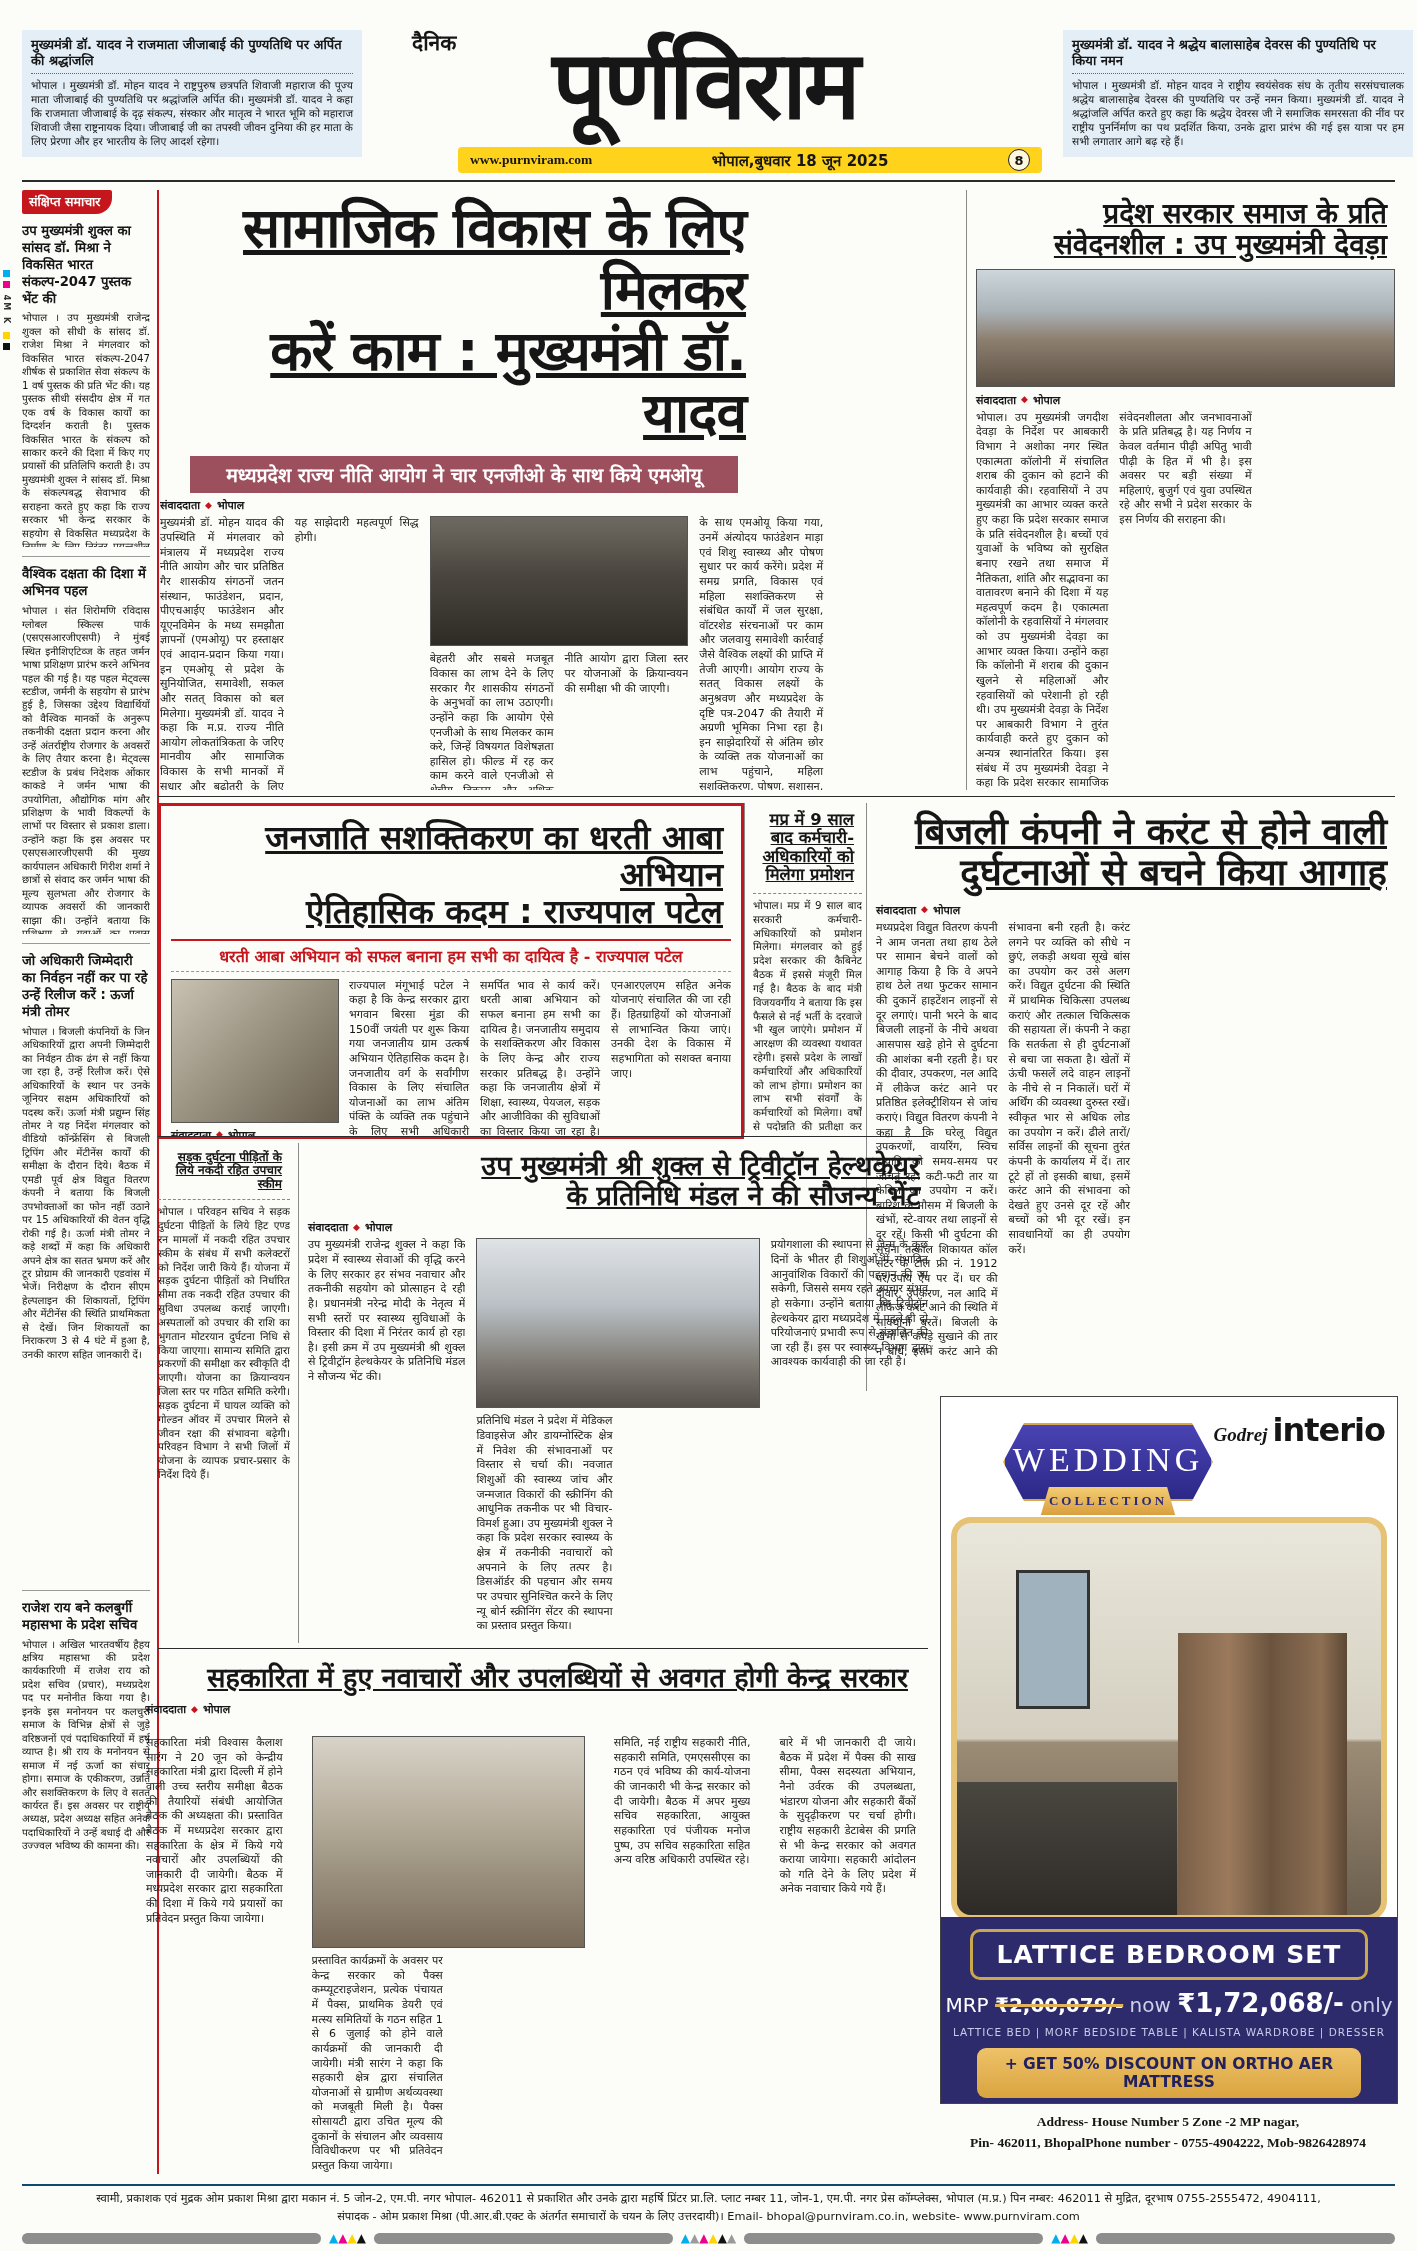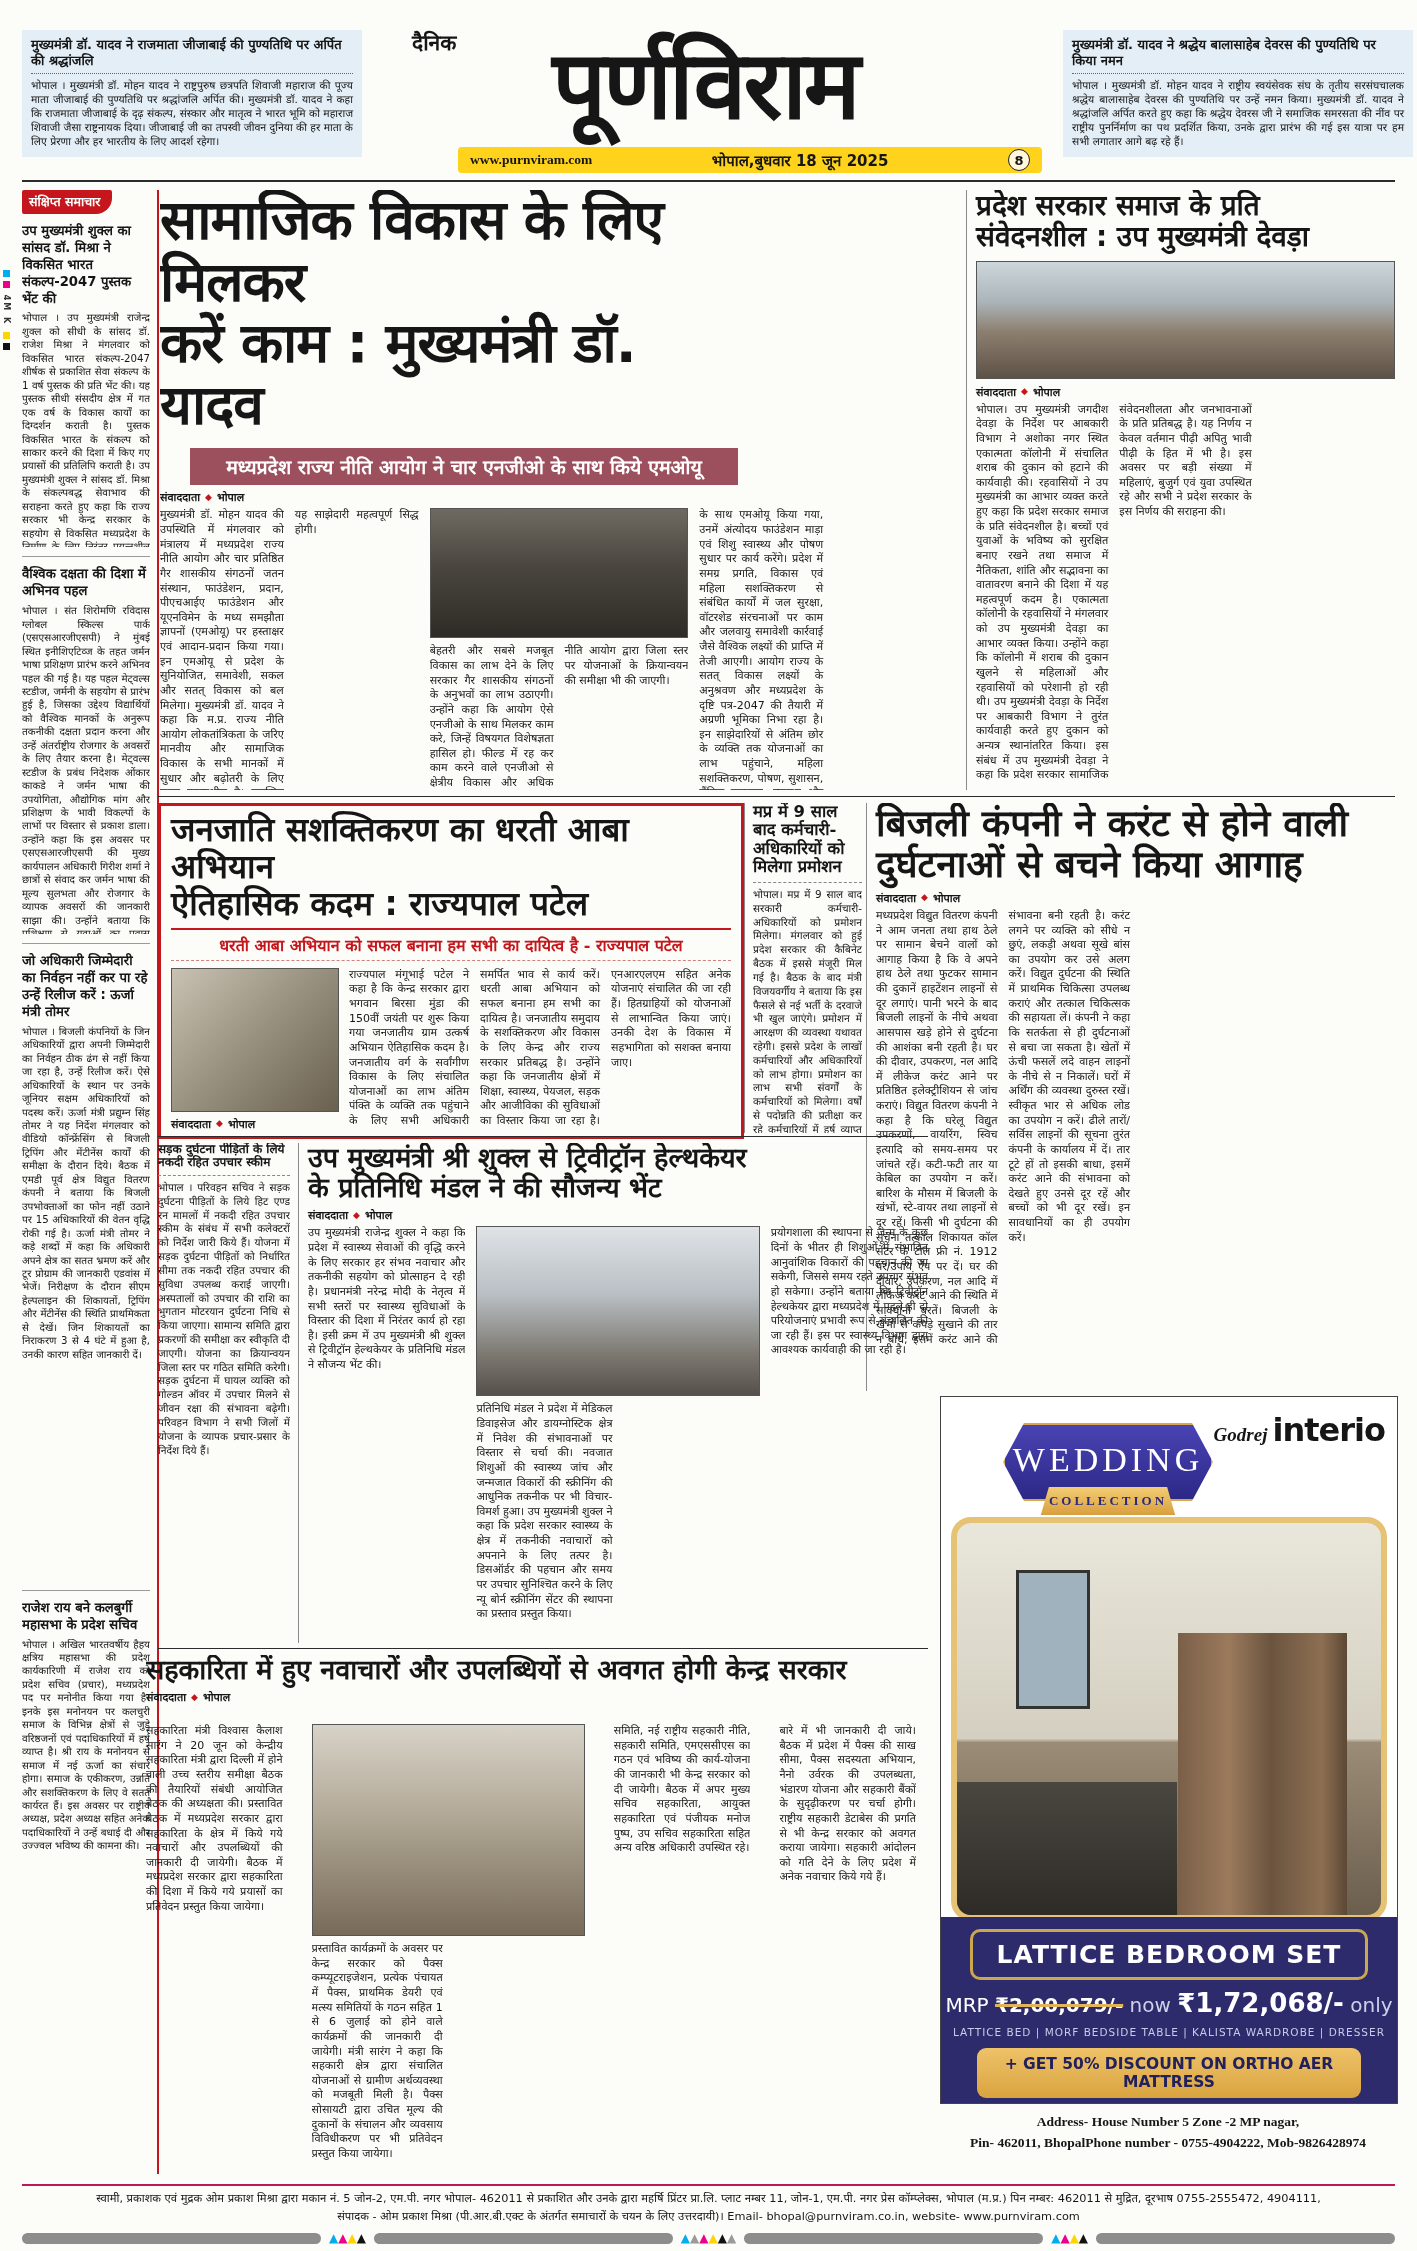--- a/index.html
+++ b/index.html
@@ -27,21 +27,21 @@
   .c3{columns:3;column-gap:11px;}
   .c4{columns:4;column-gap:11px;}
   .byline{display:flex;align-items:center;gap:5px;font-size:11px;font-weight:bold;margin:4px 0;}
   .byline .dia{color:#c4161c;font-size:9px;}
   .photo{background:#888;border:1px solid #555;}
   .ph-grp{background:linear-gradient(180deg,#cdd6da 0%,#aab3b8 35%,#8d7f6f 60%,#5d5246 100%);}
   .ph-mou{background:linear-gradient(180deg,#6f6a61 0%,#4a463f 45%,#2e2b26 100%);}
   .ph-jan{background:linear-gradient(135deg,#c9c2b2 0%,#97907f 50%,#6a6050 100%);}
   .ph-trv{background:linear-gradient(180deg,#dfe3e6 0%,#b9bfc4 40%,#7e7a72 75%,#55504a 100%);}
   .ph-sah{background:linear-gradient(180deg,#d8d3c8 0%,#b0a694 45%,#776a58 100%);}
-  .headline{font-weight:bold;text-align:left;line-height:1.12;margin:0;}
+  .headline{font-weight:bold;text-align:right;line-height:1.12;margin:8px;text-decoration:underline;}
   .vline-l{border-left:1px solid #8a8a8a;}
   
   .sidebar{border-right:2px solid #c4161c;padding-right:7px;overflow:hidden;}
   .sb-badge{display:inline-block;background:#c4161c;color:#fff;font-weight:bold;font-size:12.5px;
             padding:3px 12px 4px 7px;border-radius:2px 2px 16px 2px;}
   .sb-item h3{margin:9px 0 4px;font-size:13.2px;line-height:1.28;font-weight:bold;}
   .sb-item p{margin:0;font-size:10.2px;line-height:1.32;text-align:justify;overflow:hidden;}
   .sb-sep{border-top:1px solid #9a9a9a;margin:9px 0 0;}
   
   .maroon-bar{background:#9c4f5c;color:#fff;text-align:center;font-weight:bold;
@@ -74,21 +74,21 @@
   .ad-price{text-align:center;font-size:20px;margin:6px 0 2px;}
   .ad-old{text-decoration:line-through;text-decoration-color:#e2b45a;text-decoration-thickness:3px;font-weight:bold;}
   .ad-new{font-size:26px;font-weight:bold;}
   .ad-dim{color:#cfd0e8;}
   .ad-products{text-align:center;font-size:10.5px;letter-spacing:1px;color:#c9cbe6;margin:8px 0;}
   .ad-pill{width:84%;margin:10px auto;background:linear-gradient(#eec269,#d9a43f);color:#23215c;
            font-weight:bold;text-align:center;border-radius:9px;padding:7px 0;font-size:15.5px;}
   .ad-addr{text-align:center;font-family:"Liberation Serif",serif;font-weight:bold;
            font-size:13.5px;line-height:1.55;}
   
-  .footer{text-align:center;font-size:11.3px;line-height:1.55;border-top:2px solid #be185d;padding-top:4px;}
+  .footer{text-align:center;font-size:11.3px;line-height:1.55;border-top:2px solid #0c4a6e;padding-top:4px;}
   .regstrip{display:flex;align-items:center;gap:8px;margin-top:5px;}
   .regbar{flex:1;height:11px;background:#8d8d8d;border-radius:6px;}
   .tri{font-size:12px;line-height:1;}
   .t-c{color:#00aeef}.t-m{color:#ec008c}.t-y{color:#ffd400}.t-g{color:#9a9a9a}.t-k{color:#111}
   .sidereg{writing-mode:vertical-rl;font-size:8px;font-weight:bold;color:#333;letter-spacing:2px;}
   .chip{display:inline-block;width:7px;height:7px;margin:2px 0;}
 </style>
 </head>
 <body>
 

